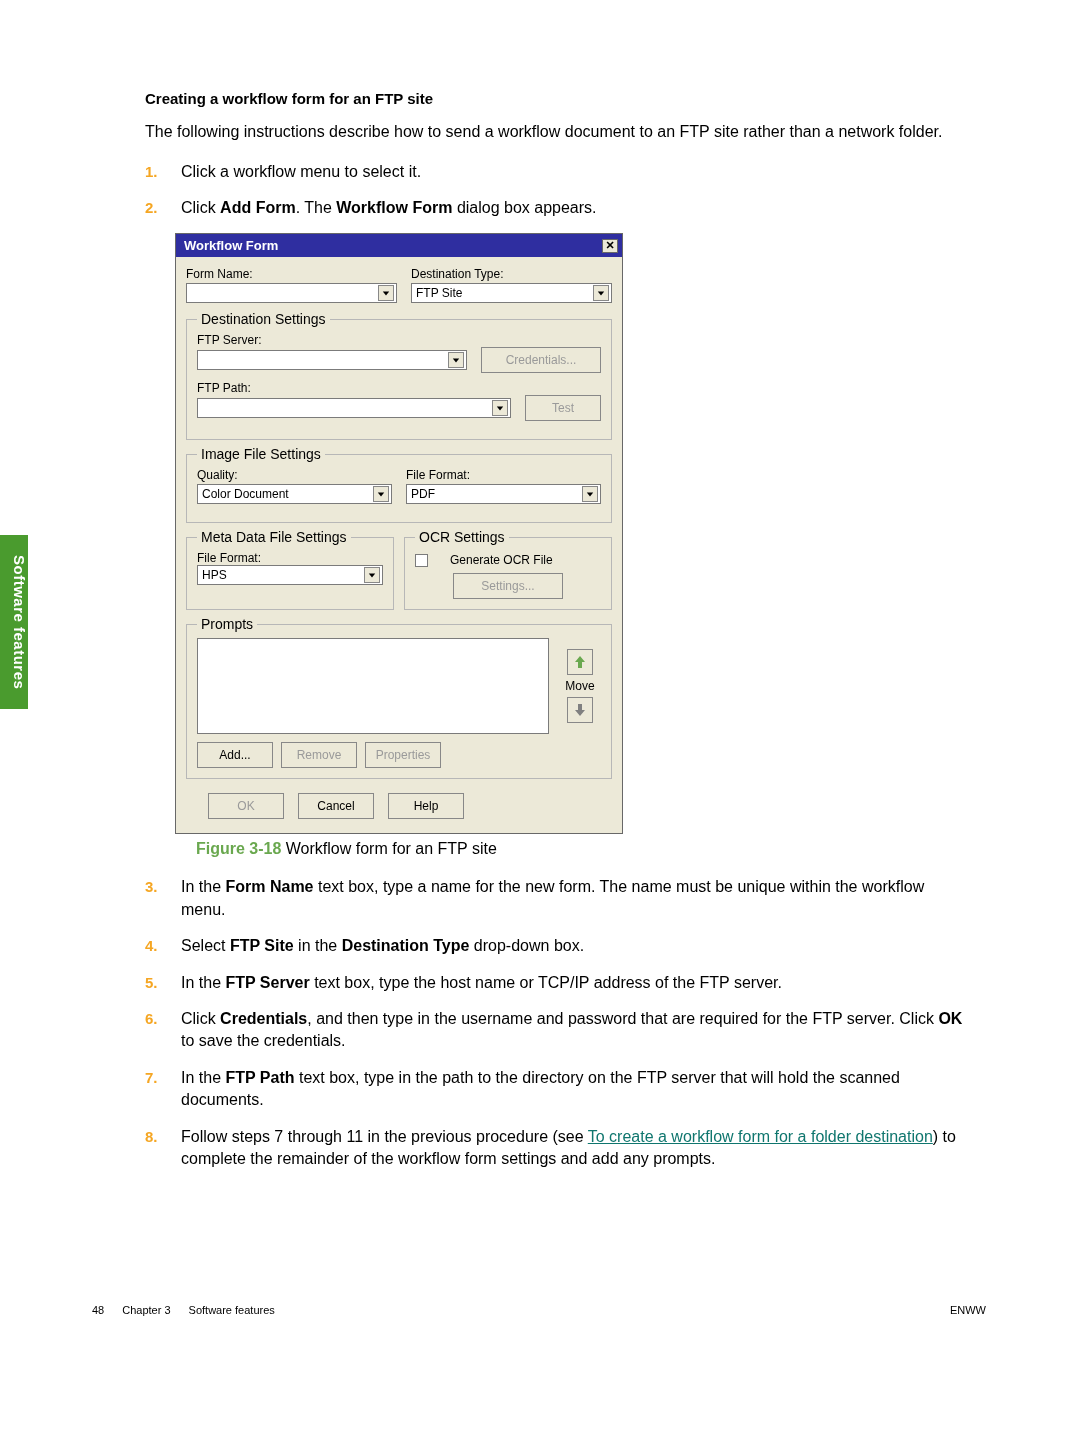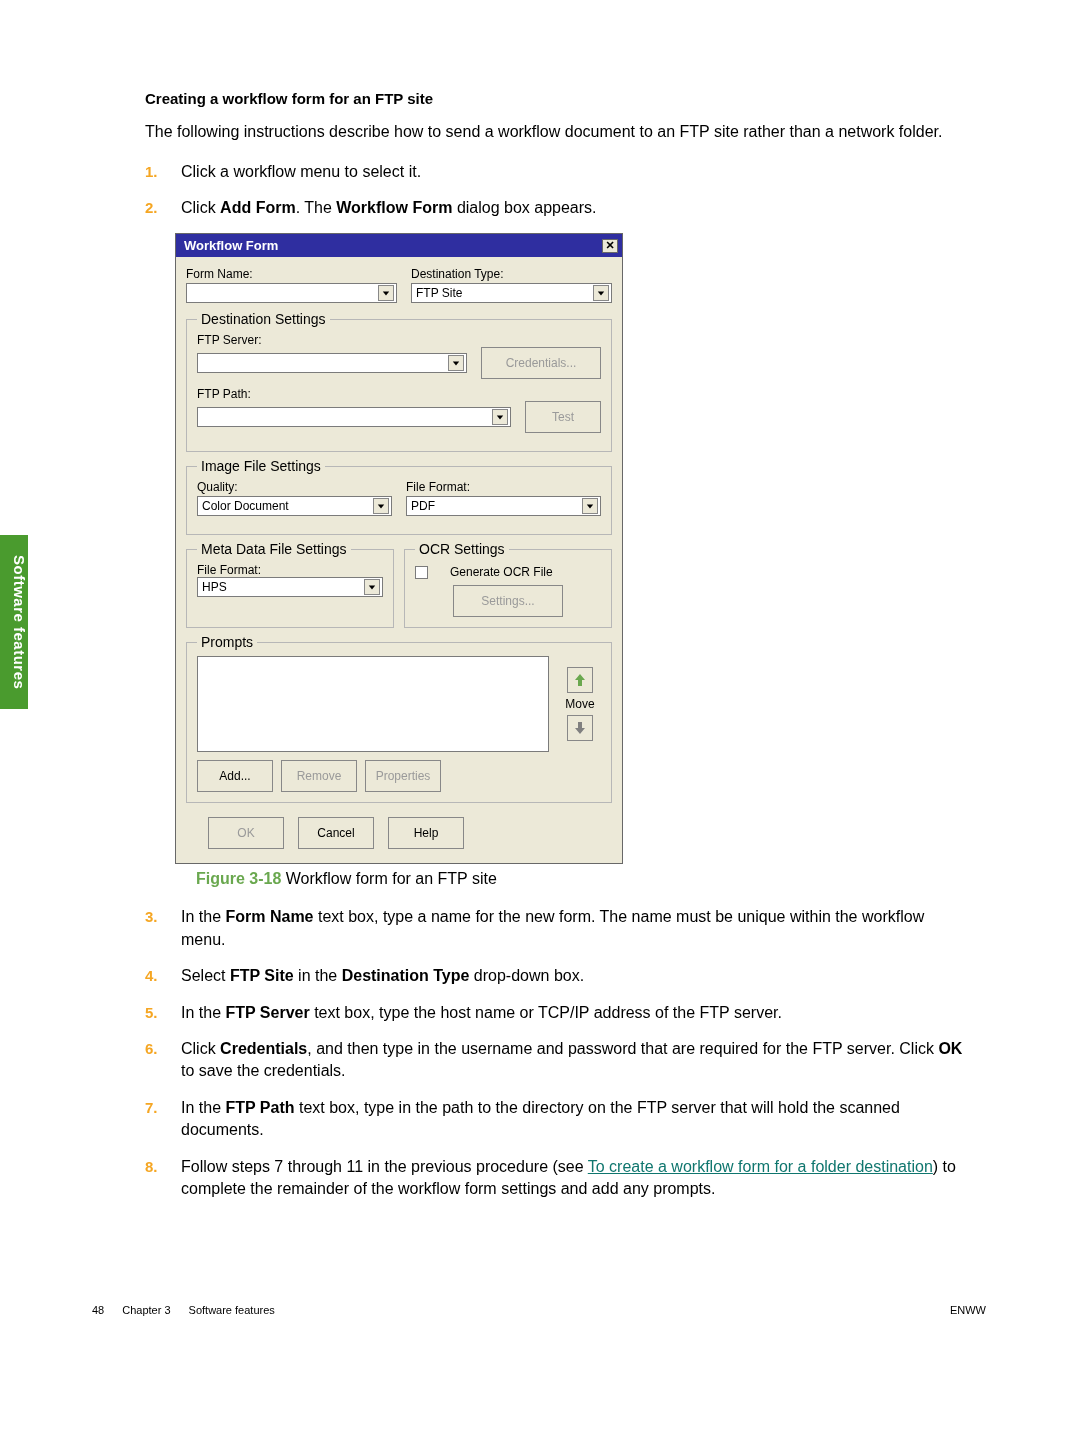--- a/index.html
+++ b/index.html
@@ -99,21 +99,21 @@
     display: flex; align-items: center; justify-content: center;
   }
   .drop svg { width: 8px; height: 8px; }
   fieldset {
     border: 1px solid #b7b7b7;
     margin: 0 0 6px 0;
     padding: 6px 10px 10px 10px;
   }
   fieldset legend { padding: 0 4px; font-size: 14px; }
   .btn {
-    height: 32px;
+    height: 26px;
     min-width: 76px;
     background: #ece9d8;
     border: 1px solid #888;
     font-size: 12px;
     display: inline-flex; align-items: center; justify-content: center;
     padding: 0 8px;
   }
   .btn.disabled, .disabled { color: #9a9a9a; }
   .half { display: flex; gap: 10px; }
   .half fieldset { flex: 1; }

